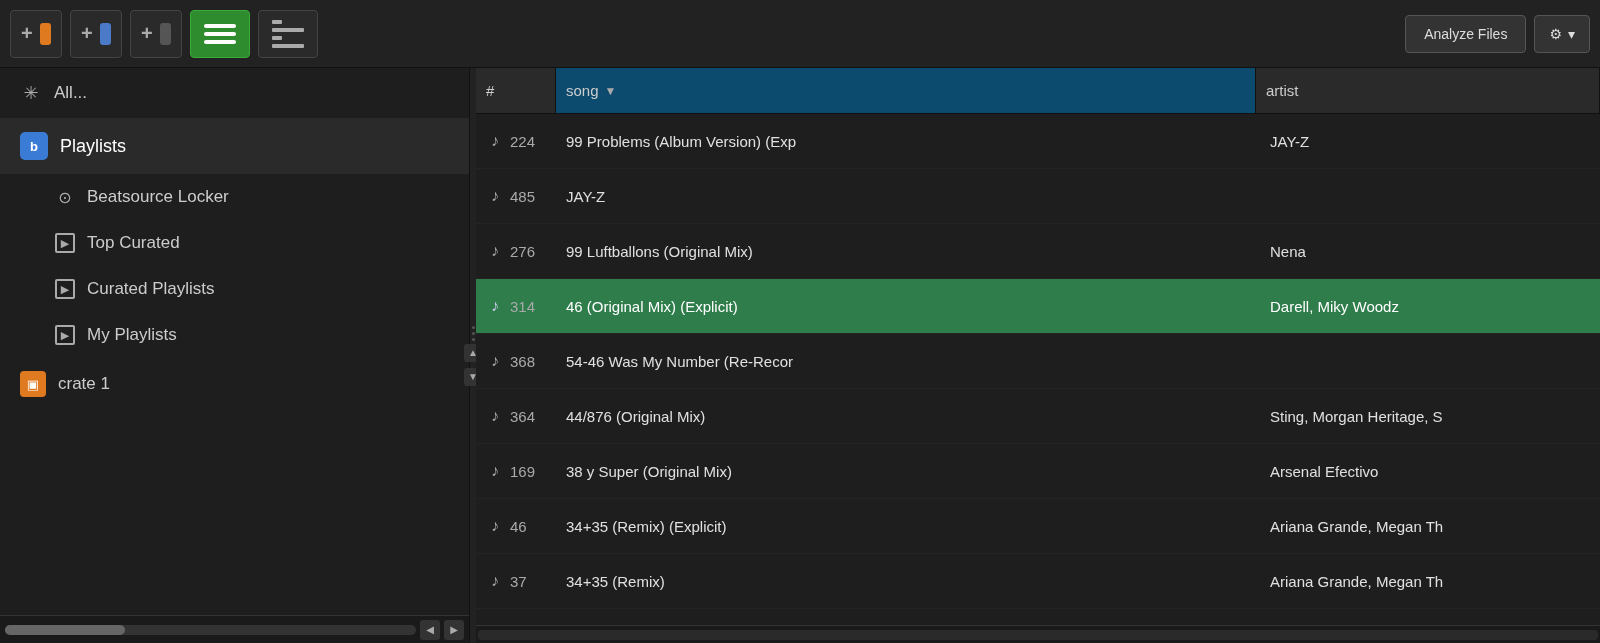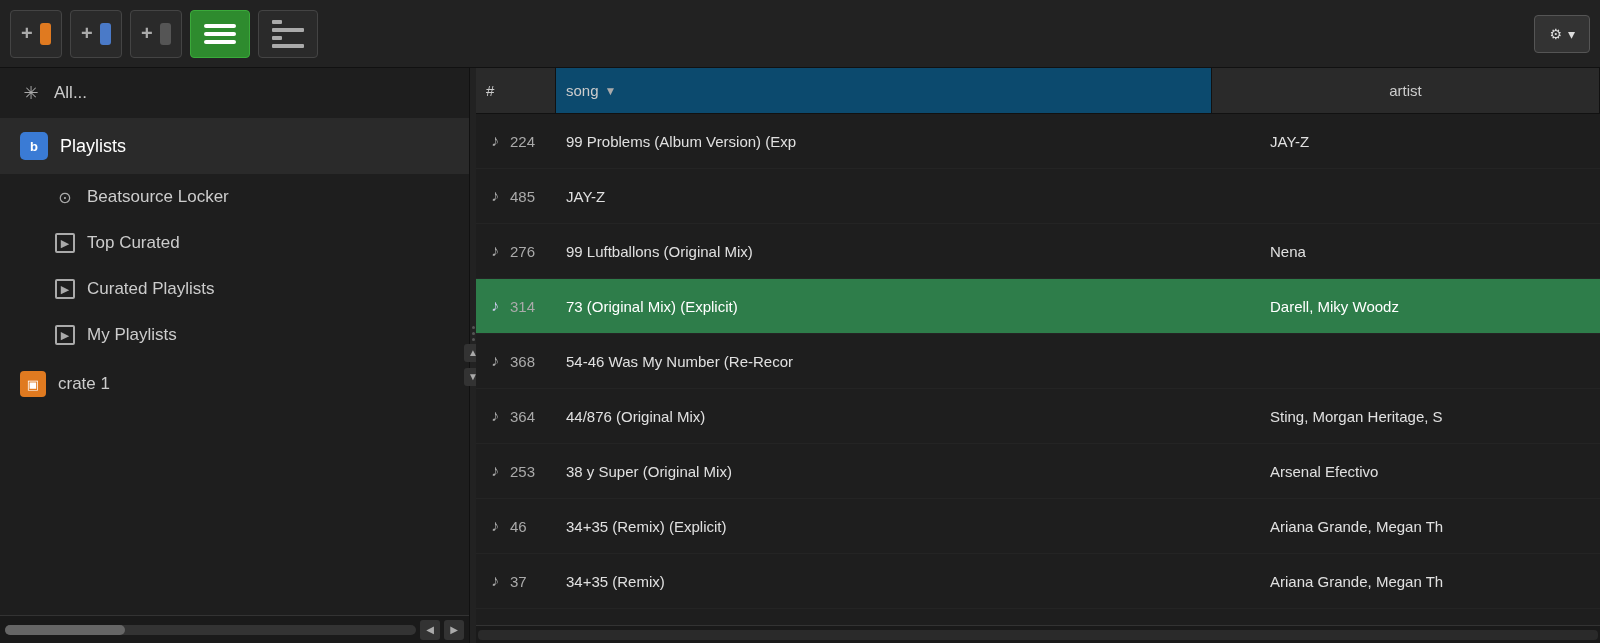--- a/index.html
+++ b/index.html
@@ -313,21 +313,21 @@
       display: flex;
       align-items: center;
       padding: 0 10px;
       color: #ccc;
       font-size: 15px;
       border-right: 1px solid #111;
       gap: 6px;
     }
     .th-cell.num { width: 80px; flex-shrink: 0; }
     .th-cell.song { flex: 1; background: #0c4a6e; }
-    .th-cell.artist { width: 388px; flex-shrink: 0; justify-content: center; }
+    .th-cell.artist { width: 344px; flex-shrink: 0; }
     .th-dropdown { color: #aaa; font-size: 12px; }
 
     .track-rows {
       flex: 1;
       overflow-y: auto;
     }
     .track-row {
       display: flex;
       align-items: center;
       height: 55px;
@@ -427,20 +427,21 @@
     <div class="list-lines">
       <span></span>
       <span></span>
       <span></span>
       <span></span>
     </div>
   </div>
 
   <div class="spacer"></div>
 
+  <button class="analyze-btn">Analyze Files</button>
 
   <button class="settings-btn">
     <span>⚙</span>
     <span>▾</span>
   </button>
 </div>
 
 <div class="main-content">
 
   <div class="sidebar">
@@ -552,21 +553,21 @@
       <div class="track-cell artist">
         <span>Nena</span>
       </div>
     </div>
           <div class="track-row selected">
       <div class="track-cell num">
         <span class="beat-icon">♪</span>
         <span>314</span>
       </div>
       <div class="track-cell song">
-        <span class="song-text">73 (Original Mix) (Explicit)</span>
+        <span class="song-text">46 (Original Mix) (Explicit)</span>
       </div>
       <div class="track-cell artist">
         <span>Darell, Miky Woodz</span>
       </div>
     </div>
           <div class="track-row">
       <div class="track-cell num">
         <span class="beat-icon">♪</span>
         <span>368</span>
       </div>
@@ -582,21 +583,21 @@
       <div class="track-cell song">
         <span class="song-text">44/876 (Original Mix)</span>
       </div>
       <div class="track-cell artist">
         <span>Sting, Morgan Heritage, S</span>
       </div>
     </div>
           <div class="track-row">
       <div class="track-cell num">
         <span class="beat-icon">♪</span>
-        <span>253</span>
+        <span>169</span>
       </div>
       <div class="track-cell song">
         <span class="song-text">38 y Super (Original Mix)</span>
       </div>
       <div class="track-cell artist">
         <span>Arsenal Efectivo</span>
       </div>
     </div>
           <div class="track-row">
       <div class="track-cell num">

